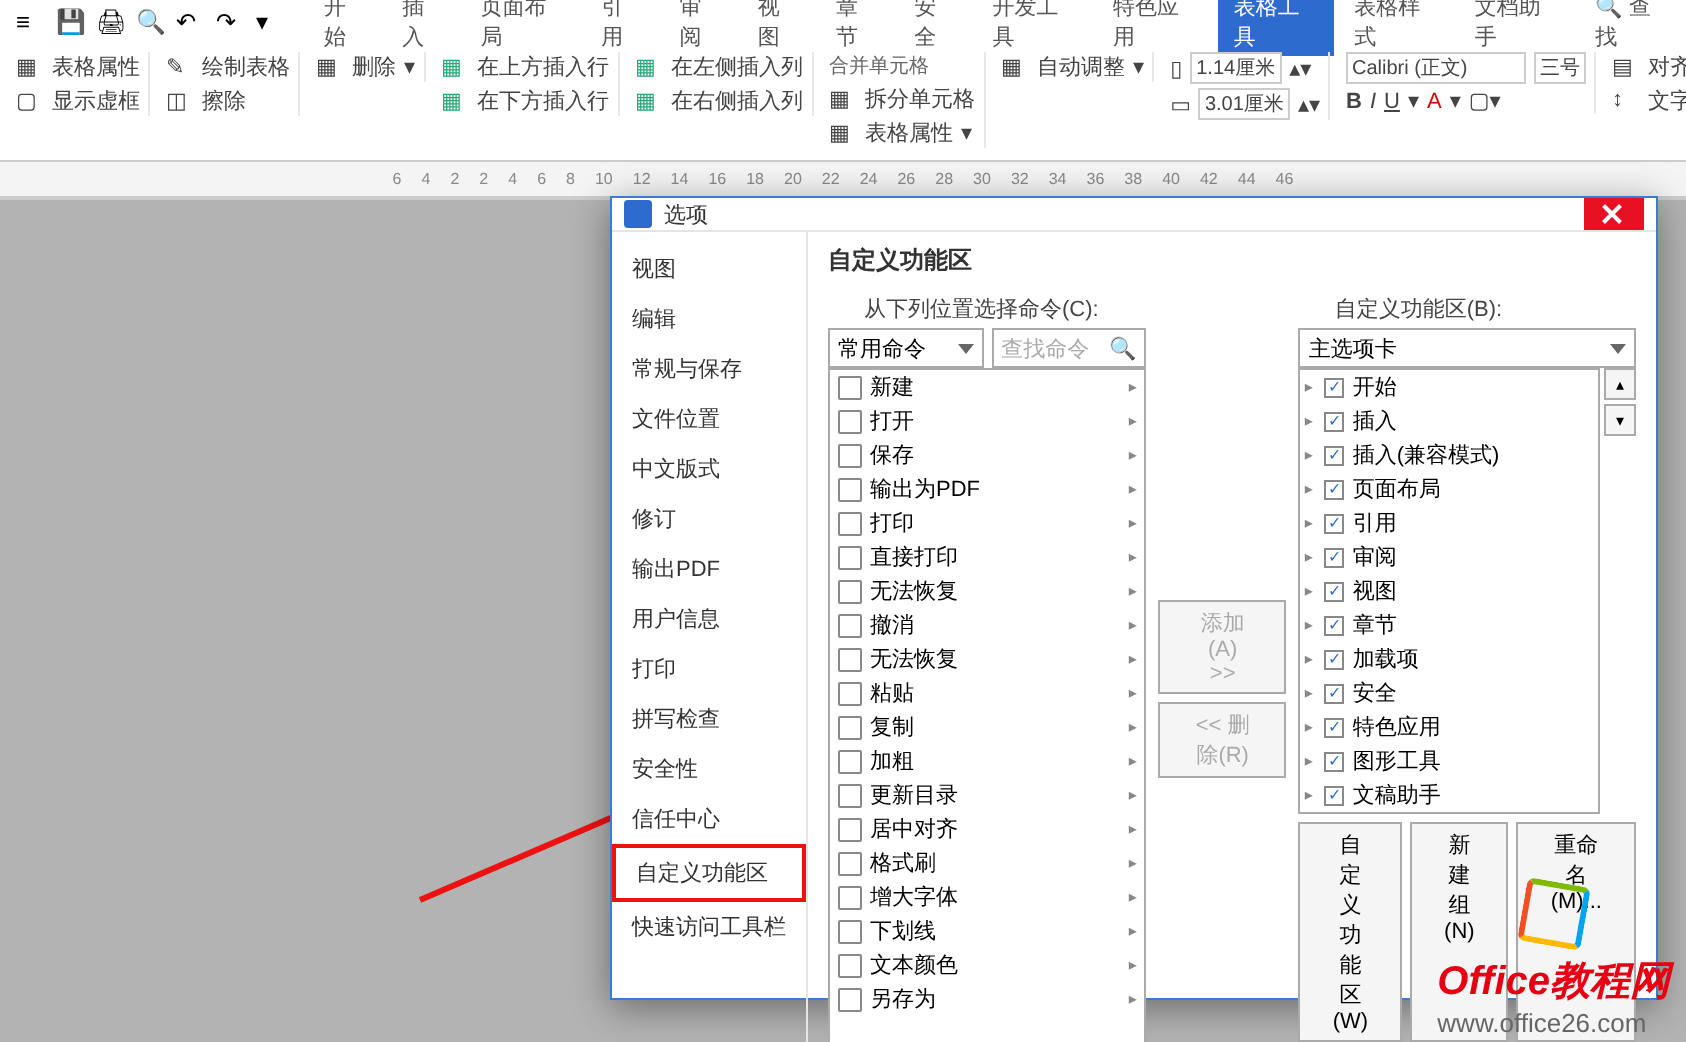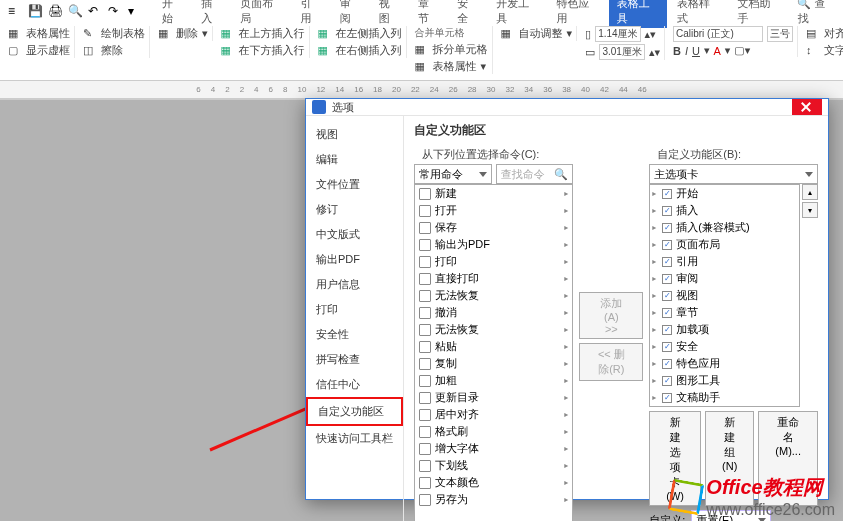--- a/index.html
+++ b/index.html
@@ -33,21 +33,21 @@
 .dlg-title .close::after { transform: rotate(-45deg); }
 
 .dlg-body { flex: 1; display: flex; }
 .dlg-nav { width: 98px; border-right: 1px solid #e5e5e5; padding: 6px 0; font-size: 11px; }
 .dlg-nav .nitem { padding: 5px 10px; color: #333; }
 .dlg-nav .nitem.sel { border: 2px solid #e11; }
 .red-callout { width: 14px; height: 14px; background: #e11; border-radius: 50%; color: #fff; font-size: 9px; display: inline-flex; align-items: center; justify-content: center; position: absolute; }
 
 .dlg-main { flex: 1; padding: 6px 10px; display: flex; flex-direction: column; position: relative; }
 .section-title { font-size: 12px; font-weight: bold; color: #333; margin-bottom: 4px; }
-.sub-label { font-size: 11px; color: #444; margin: 4px 0 2px 8px; }
+.sub-label { font-size: 11px; color: #444; margin: 4px 0 2px 18px; }
 .two-col { display: flex; gap: 6px; flex: 1; }
 .col { display: flex; flex-direction: column; }
 .col.left { flex: 1.1; }
 .col.mid { width: 64px; align-items: center; justify-content: center; gap: 4px; }
 .col.right { flex: 1; }
 .drop-row { display: flex; gap: 4px; }
 .drop { border: 1px solid #aaa; background: #fff; padding: 2px 4px; font-size: 11px; height: 20px; display: flex; align-items: center; justify-content: space-between; }
 .drop .caret { border-left: 4px solid transparent; border-right: 4px solid transparent; border-top: 5px solid #666; }
 .search-input { border: 1px solid #aaa; padding: 2px 4px; font-size: 11px; height: 20px; flex: 1; color: #aaa; display: flex; align-items: center; justify-content: space-between; }
 .list { flex: 1; border: 1px solid #aaa; overflow: auto; font-size: 11px; background: #fff; }
@@ -65,25 +65,25 @@
 
 .kb-row { display: flex; align-items: center; gap: 6px; margin-top: 6px; font-size: 11px; position: relative; }
 .kb-row .btn { border: 2px solid #e11; padding: 2px 10px; }
 
 .backup { margin: 8px; background: #3a7bd5; color: #fff; padding: 6px 10px; font-size: 11px; display: flex; align-items: center; gap: 6px; }
 .backup .cicon { width: 12px; height: 12px; display: inline-block; background: #fff; border-radius: 2px; }
 
 .arrow-svg { position: absolute; top: 250px; left: 200px; pointer-events: none; }
 
 
-.watermark { position: absolute; bottom: 2px; right: 8px; display: flex; align-items: center; gap: 4px; }
+.watermark { position: absolute; bottom: 2px; right: 8px; display: flex; align-items: center; gap: 4px; flex-direction: column; }
 .watermark .ologo { width: 32px; height: 32px; position: relative; }
 .watermark .ologo::before { content: ""; position: absolute; inset: 0; border: 3px solid #f25022; border-top-color: #7fba00; border-right-color: #00a4ef; border-bottom-color: #ffb900; border-radius: 4px; transform: rotate(10deg); }
 .watermark .txt1 { font-size: 20px; font-weight: bold; color: #e60012; font-style: italic; }
-.watermark .txt2 { font-size: 16px; color: #666; }
+.watermark .txt2 { font-size: 13px; color: #666; }
 </style>
 </head>
 <body>
 
 <div class="app">
   <div class="ribbon-tabs">
     <div class="qat">
       <span>≡</span>
       <span>💾</span>
       <span>🖨</span>
@@ -232,28 +232,29 @@
   <div class="dlg-title">
     <span class="ticon"></span>
     <span>选项</span>
     <span class="spacer"></span>
     <span class="close"></span>
   </div>
   <div class="dlg-body">
     <div class="dlg-nav" style="position:relative">
       <div class="nitem">视图</div>
       <div class="nitem">编辑</div>
+      <div class="nitem">常规与保存</div>
       <div class="nitem">文件位置</div>
+      <div class="nitem">中文版式</div>
       <div class="nitem">修订</div>
-      <div class="nitem">中文版式</div>
       <div class="nitem">输出PDF</div>
       <div class="nitem">用户信息</div>
       <div class="nitem">打印</div>
+      <div class="nitem">拼写检查</div>
       <div class="nitem">安全性</div>
-      <div class="nitem">拼写检查</div>
       <div class="nitem">信任中心</div>
       <div class="nitem sel">自定义功能区</div>
       <div class="nitem" style="position:relative">快速访问工具栏</div>
       <div class="backup" style="position:absolute;bottom:0;left:0;right:0;margin:6px">
           <span class="cicon"></span>
           <span>备份中心</span>
         </div>
     </div>
 
     <div class="dlg-main">
@@ -435,21 +436,21 @@
                   <span class="chk">✓</span>
                   <span>文稿助手</span>
                 </div>
               </div>
             <div class="spin-col">
               <div class="sp">▴</div>
               <div class="sp">▾</div>
             </div>
           </div>
           <div class="bottom-btns">
-            <div class="btn">新建选项卡(W)</div>
+            <div class="btn">自定义功能区(W)</div>
             <div class="btn">新建组(N)</div>
             <div class="btn">重命名(M)...</div>
           </div>
           <div class="kb-row" style="margin-top:4px">
             <span>自定义:</span>
             <div class="drop" style="width:80px;border:1px solid #c4b5fd">
                 <span>重置(E)</span>
                 <span class="caret"></span>
               </div>
           </div>

